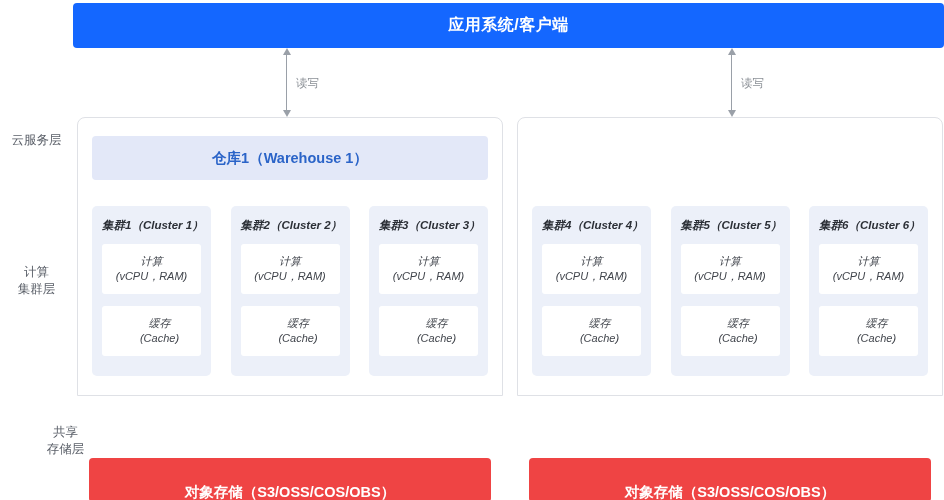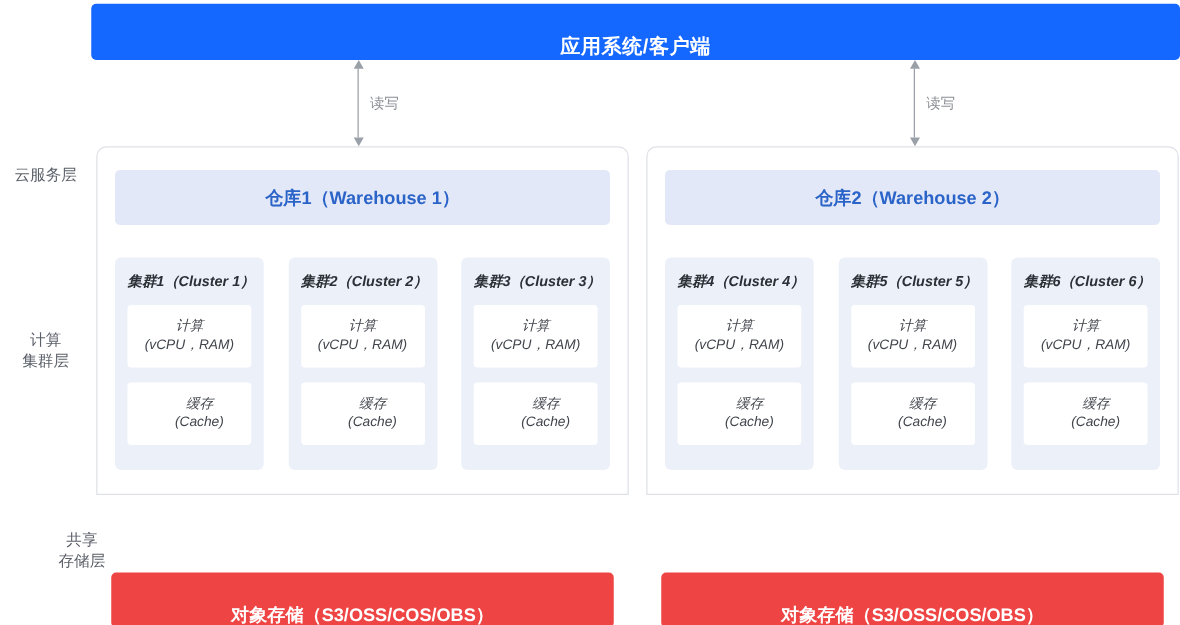--- a/index.html
+++ b/index.html
@@ -19,21 +19,21 @@
   
   .app-bar {
     position: absolute;
     left: 73px;
     top: 3px;
     width: 871px;
     height: 45px;
     background: #1467ff;
     border-radius: 4px;
     display: flex;
-    align-items: flex-end;
+    align-items: center;
     justify-content: center;
   }
   .app-bar-title {
     color: #ffffff;
     font-size: 16px;
     font-weight: bold;
     letter-spacing: 0.5px;
   }
 
   
@@ -273,23 +273,20 @@
   </div>
 
   <div class="storage-bar">
     <span class="storage-title">对象存储（S3/OSS/COS/OBS）</span>
   </div>
 
 </div>
 
 <div class="panel panel-right">
 
-  <div class="wh-header">
-    <span class="wh-header-title">仓库2（Warehouse 2）</span>
-  </div>
 
   <div class="cluster-row">
 
     <div class="cluster-card">
       <div class="cluster-title">集群4（Cluster 4）</div>
       <div class="inner-card">
         <span class="inner-line">计算</span>
         <span class="inner-line">(vCPU，RAM)</span>
       </div>
       <div class="inner-card">

